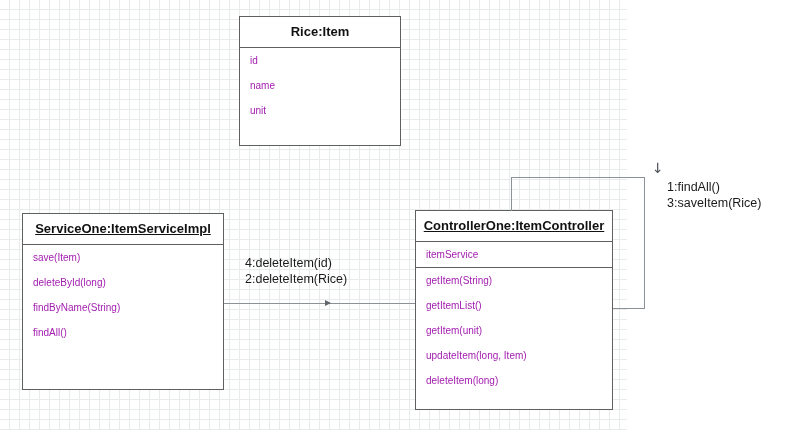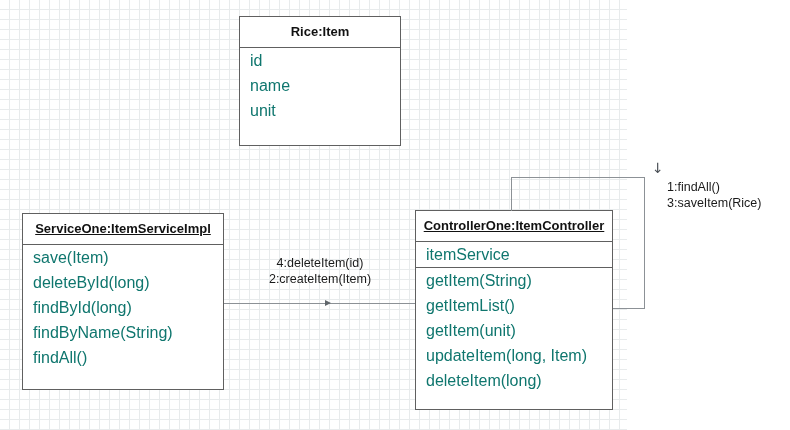--- a/index.html
+++ b/index.html
@@ -49,22 +49,22 @@
     text-decoration: underline;
   }
   .uml-compartment {
     box-sizing: border-box;
     border-bottom: 1px solid #606060;
   }
   .uml-compartment.last {
     border-bottom: none;
   }
   .uml-row {
-    font-size: 16px;
-    color: #0f766e;
+    font-size: 10px;
+    color: #a21caf;
     padding: 6px 0 6px 10px;
     white-space: nowrap;
     line-height: 13px;
   }
 
   
   .conn-line {
     position: absolute;
     background: #8c9196;
   }
@@ -87,42 +87,41 @@
     font-family: "DejaVu Sans", sans-serif;
   }
 
   .edge-label {
     position: absolute;
     font-size: 12.5px;
     color: #1a1a1a;
     line-height: 16px;
     white-space: nowrap;
   }
-  .edge-label.centered { text-align: center; }
+  .edge-label.centered { }
 </style>
 </head>
 <body>
 
 <div id="canvas">
 
   <div class="uml-box" style="left:239px; top:16px; width:162px; height:130px;">
     <div class="uml-title" style="height:31px;"><span class="tx">Rice:Item</span></div>
     <div class="uml-compartment last">
       <div class="uml-row">id</div>
       <div class="uml-row">name</div>
       <div class="uml-row">unit</div>
     </div>
   </div>
 
   <div class="uml-box" style="left:22px; top:213px; width:202px; height:177px;">
     <div class="uml-title underlined" style="height:31px;"><span class="tx">ServiceOne:ItemServiceImpl</span></div>
     <div class="uml-compartment last">
       <div class="uml-row">save(Item)</div>
       <div class="uml-row">deleteById(long)</div>
-      <div class="uml-row">findById(long)</div>
       <div class="uml-row">findByName(String)</div>
       <div class="uml-row">findAll()</div>
     </div>
   </div>
 
   <div class="uml-box" style="left:415px; top:210px; width:198px; height:200px;">
     <div class="uml-title underlined" style="height:31px;"><span class="tx">ControllerOne:ItemController</span></div>
     <div class="uml-compartment">
       <div class="uml-row">itemService</div>
     </div>
@@ -132,21 +131,21 @@
       <div class="uml-row">getItem(unit)</div>
       <div class="uml-row">updateItem(long, Item)</div>
       <div class="uml-row">deleteItem(long)</div>
     </div>
   </div>
 
   <div class="conn-line conn-h" style="left:224px; top:303px; width:191px;"></div>
   <div class="arrow-right" style="left:325px; top:300px;"></div>
   <div class="edge-label centered" style="left:245px; top:255px; width:150px;">
     <div>4:deleteItem(id)</div>
-    <div>2:createItem(Item)</div>
+    <div>2:deleteItem(Rice)</div>
   </div>
 
   <div class="conn-line conn-v" style="left:511px; top:177px; height:34px;"></div>
 
   <div class="conn-line conn-h" style="left:511px; top:177px; width:134px;"></div>
 
   <div class="conn-line conn-v" style="left:644px; top:177px; height:131px;"></div>
 
   <div class="conn-line conn-h" style="left:613px; top:308px; width:32px;"></div>
 

